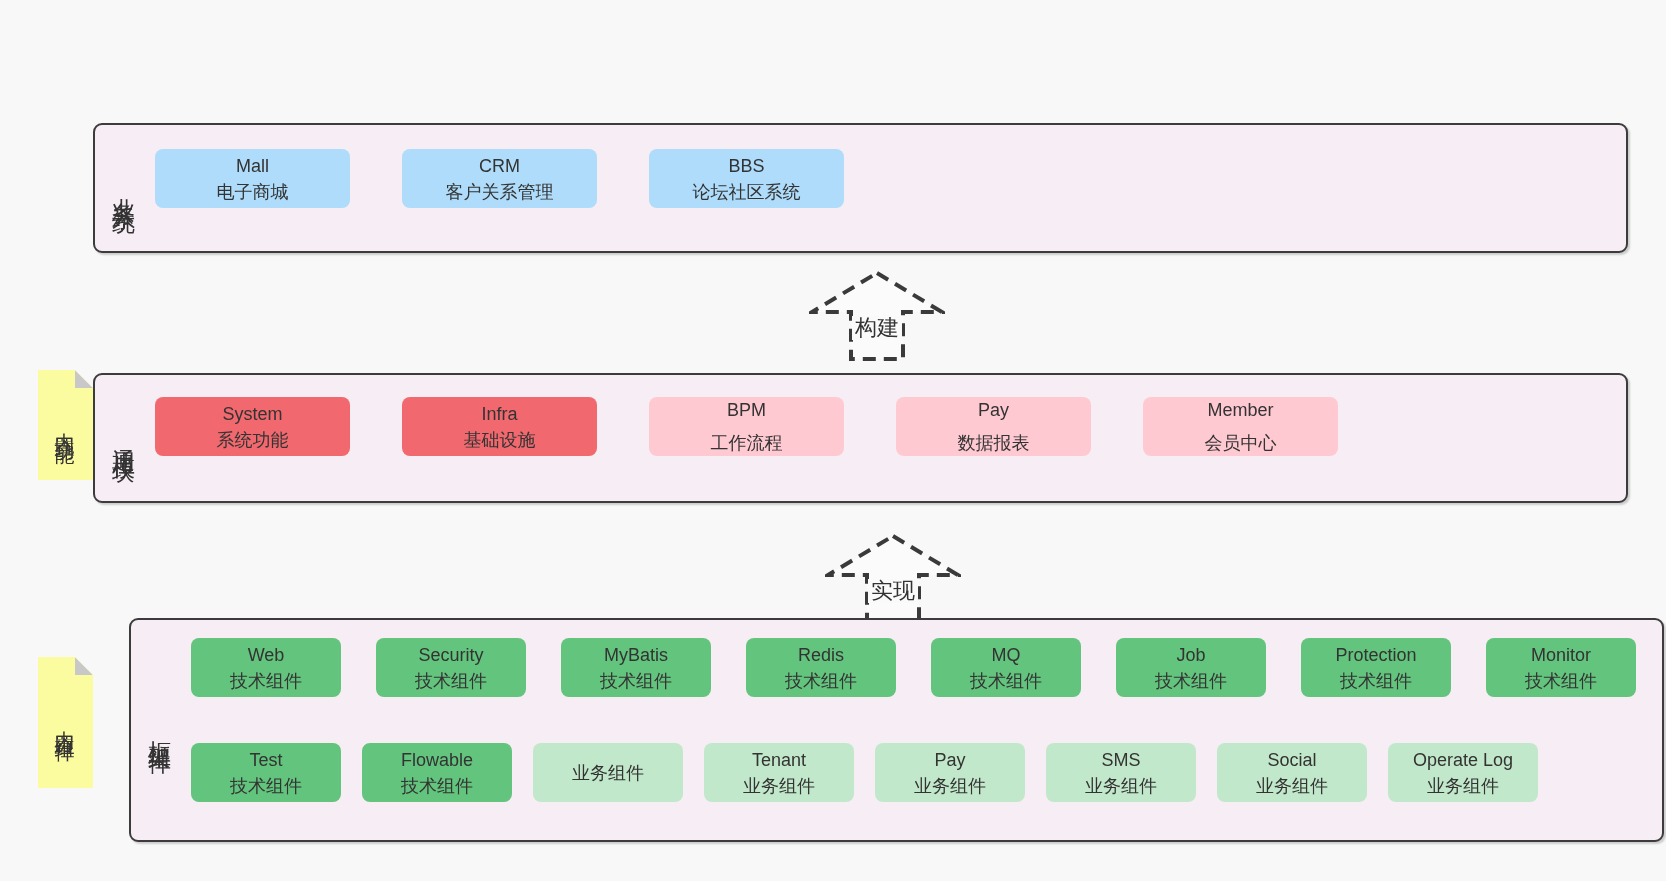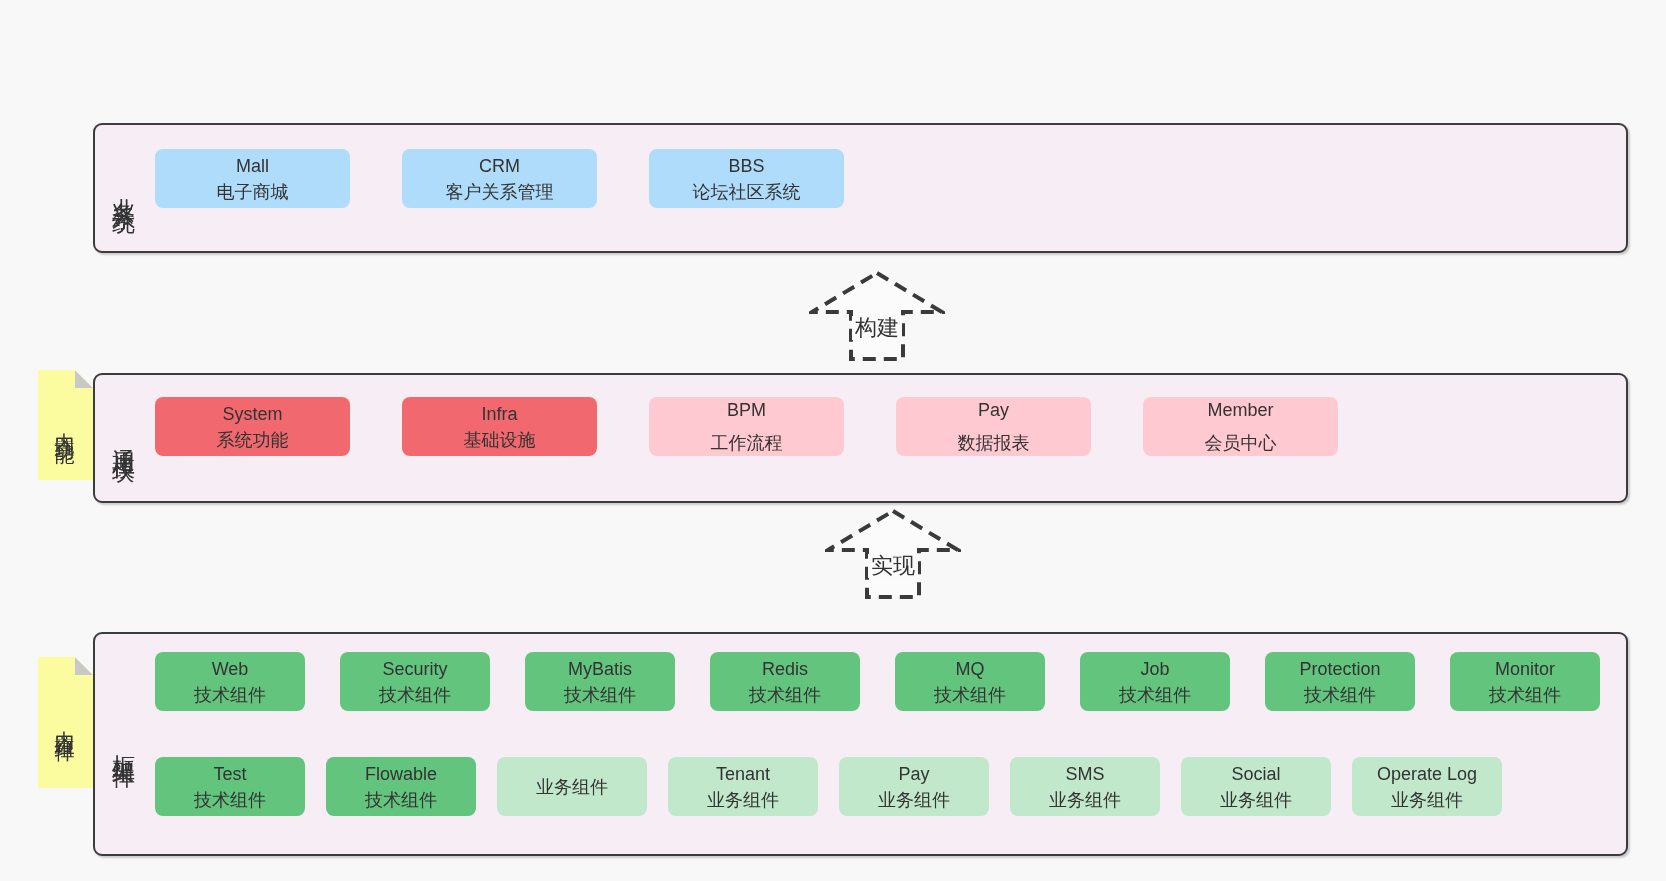--- a/index.html
+++ b/index.html
@@ -13,21 +13,21 @@
   
   .panel{
     position:absolute;left:93px;width:1535px;
     background:var(--panel-bg,#f7edf5);
     border:2px solid var(--panel-border,#3c3c3c);
     border-radius:9px;box-sizing:border-box;
     box-shadow:2px 2px 2px rgba(0,0,0,0.18);
   }
   .panel-1{top:123px;height:130px;}
   .panel-2{top:373px;height:130px;}
-  .panel-3{top:632px;height:224px;}
+  .panel-3{top:618px;height:224px;margin-left:36px;}
 
   .panel-label{
     position:absolute;left:14px;top:50%;transform:translateY(-50%);
     writing-mode:vertical-lr;text-orientation:upright;
     font-size:23px;letter-spacing:4px;color:var(--text,#333);
     white-space:nowrap;
   }
 
   
   .box-row{position:absolute;left:60px;display:flex;}
@@ -65,21 +65,21 @@
     clip-path:polygon(0 0,100% 100%,0 100%);
   }
   .note-text{
     writing-mode:vertical-lr;text-orientation:upright;
     font-size:20px;letter-spacing:4px;color:var(--text,#333);white-space:nowrap;
   }
 
   
   .arrow-wrap{position:absolute;width:136px;height:92px;}
   .arrow-1{left:809px;top:270px;}
-  .arrow-2{left:825px;top:508px;}
+  .arrow-2{left:825px;top:533px;}
   .arrow-shape{
     fill:#fbfbfb;
     stroke:var(--arrow-stroke,#3a3a3a);
     stroke-width:4;stroke-dasharray:13 8;
   }
   .arrow-label{
     position:absolute;left:50%;top:46px;transform:translateX(-50%);
     background:#fafafa;padding:0 3px;height:24px;line-height:24px;
     font-size:22px;color:var(--text,#333);white-space:nowrap;
   }

